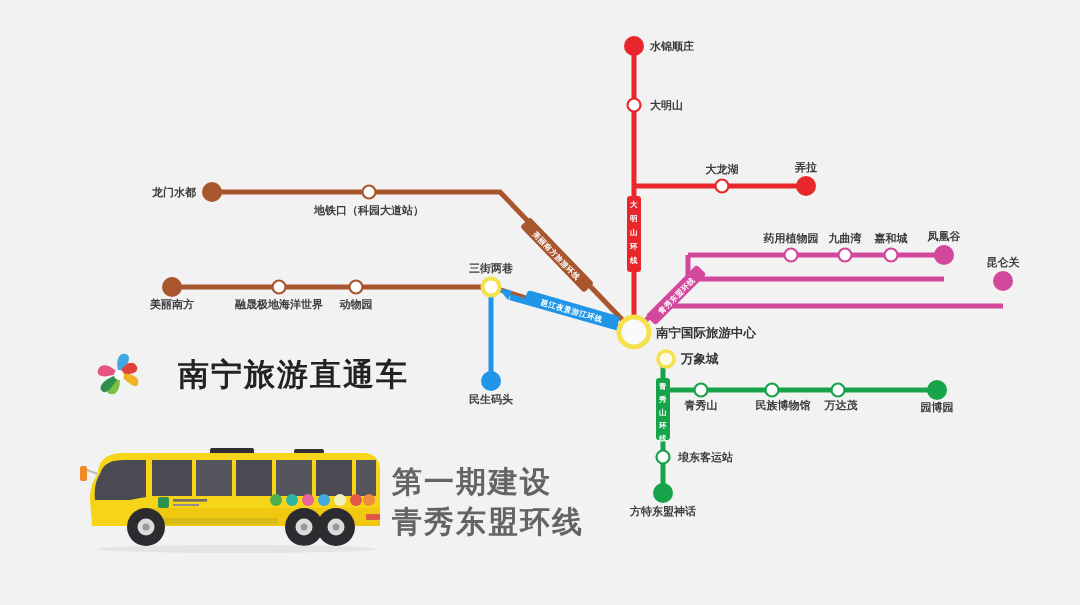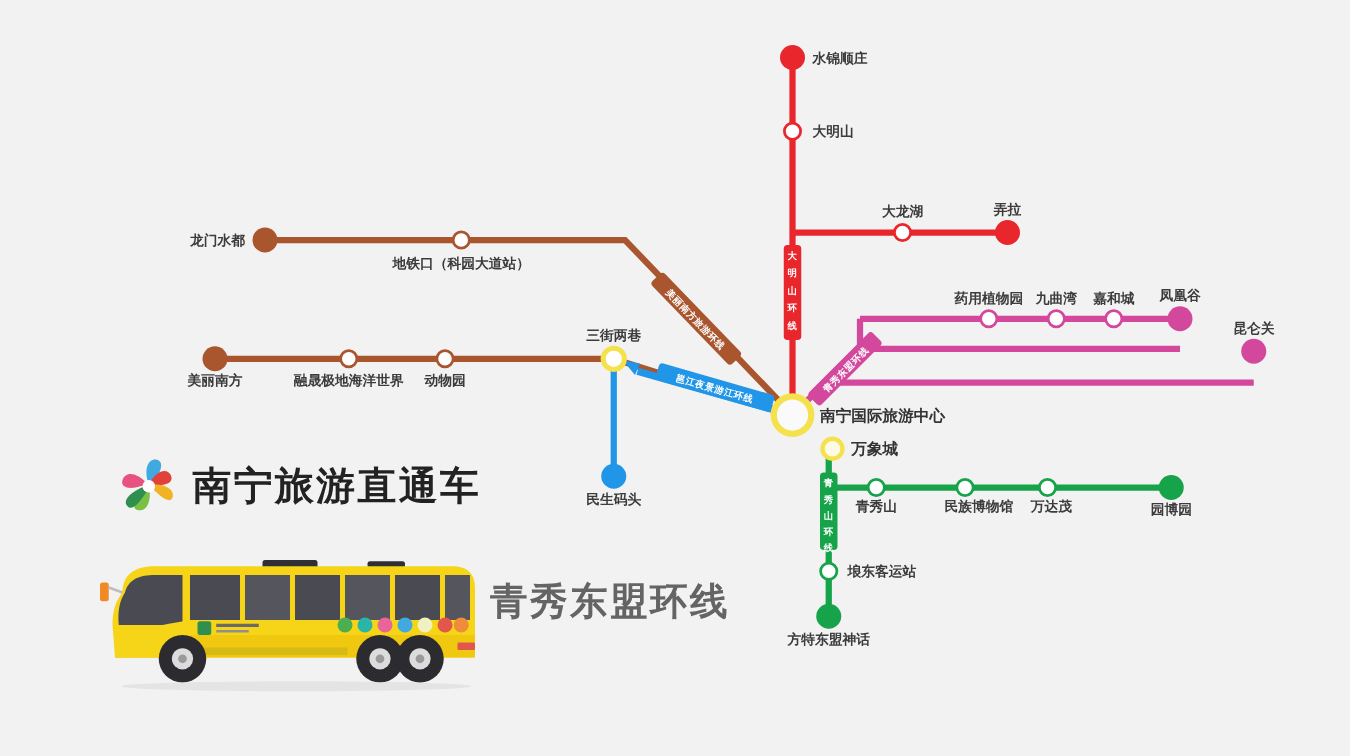--- a/index.html
+++ b/index.html
@@ -26,22 +26,22 @@
   .line-tag-text{
     font-family:"DejaVu Sans","Liberation Sans",sans-serif;
     font-size:7.5px;
     font-weight:700;
     fill:#ffffff;
     letter-spacing:0.5px;
   }
   
   .brand{
     position:absolute;
-    left:88px;top:358px;
-    display:flex;align-items:center;gap:4px;
+    left:88px;top:344px;
+    display:flex;align-items:center;gap:28px;
   }
   .brand-title{
     font-size:31px;
     font-weight:700;
     color:#222;
     letter-spacing:2px;
     font-family:"DejaVu Sans","Liberation Sans",sans-serif;
     white-space:nowrap;
   }
   .headline{
@@ -267,14 +267,15 @@
     <path d="M31 30 C38 16 47 17 49 23 C51 29 42 31 34 30 Z" fill="#e2403a"></path>
     <path d="M31 30 C44 28 52 34 50 40 C48 46 39 38 33 32 Z" fill="#f0b323"></path>
     <path d="M31 30 C34 43 29 52 22 50 C15 48 23 38 30 32 Z" fill="#7ac143"></path>
     <path d="M31 30 C18 34 9 42 14 47 C19 52 26 40 31 33 Z" fill="#2f8f4e"></path>
     <circle cx="31" cy="31" r="5" fill="#ffffff"></circle>
   </svg>
   <div class="brand-title">南宁旅游直通车</div>
 </div>
 
 <div class="headline">
+  <div>第一期建设</div>
   <div>青秀东盟环线</div>
 </div>
 
 </body></html>

